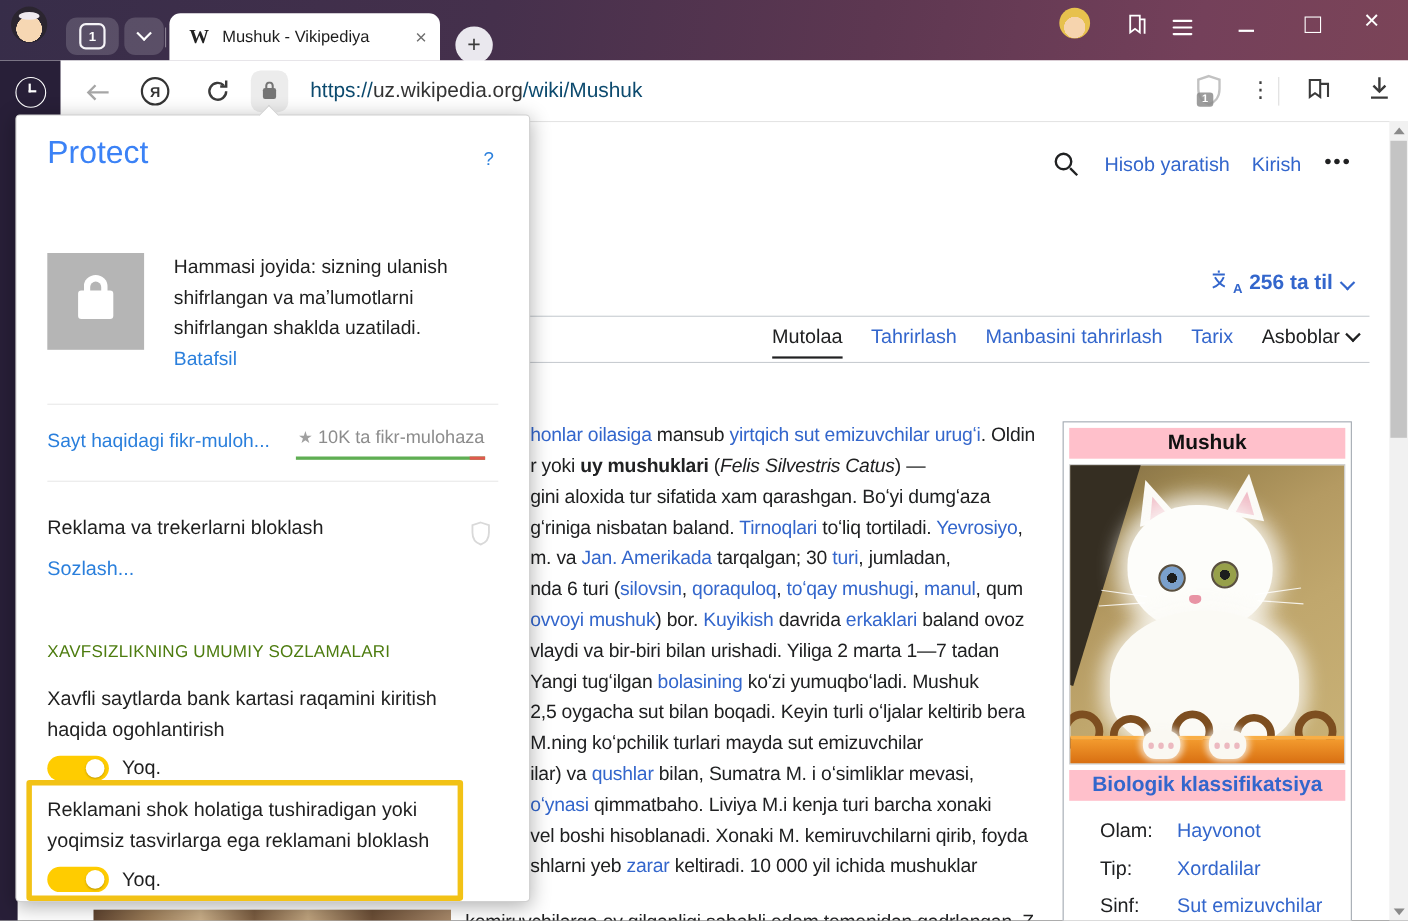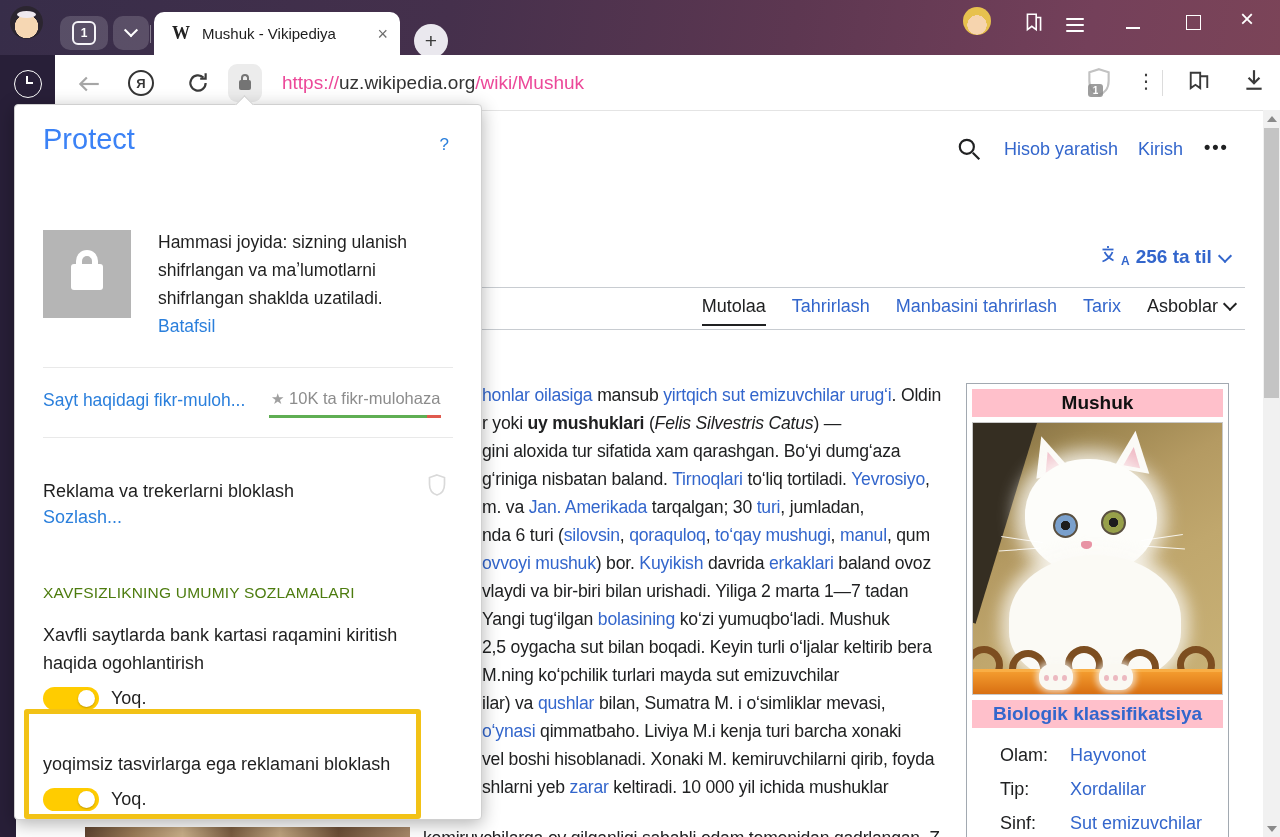--- a/index.html
+++ b/index.html
@@ -49,21 +49,21 @@
   .clock::after{content:"";position:absolute;left:11px;top:11px;width:7px;height:1.8px;background:#fff;}
   .ico-back{left:76px;top:71px;}
   .yandex-ico{left:128px;top:70px;width:22px;height:22px;border:2px solid #343434;border-radius:50%;
     display:flex;align-items:center;justify-content:center;font-size:13px;font-weight:bold;color:#343434;}
   .ico-refresh{left:186px;top:71px;}
   .lock-chip{left:228px;top:64px;width:34px;height:38px;border-radius:9px;background:#ececec;}
   .lock-sm{position:absolute;left:11px;top:16px;width:12px;height:10px;background:#747474;border-radius:2px;}
   .lock-sm::before{content:"";position:absolute;left:2px;top:-6px;width:8px;height:8px;
     border:2px solid #747474;border-bottom:none;border-radius:5px 5px 0 0;box-sizing:border-box;}
   .url{left:282px;top:72px;font-size:19px;white-space:nowrap;}
-  .url .dim{color:#ec4899;}
+  .url .dim{color:#0c4a6e;}
   .url .host{color:#343434;}
   .shield-tb{left:1086px;top:67px;width:26px;height:30px;}
   .shield-badge{position:absolute;left:2px;top:17px;min-width:15px;height:13px;border-radius:3px;
     background:rgba(140,140,140,.85);color:#fff;font-size:10px;font-weight:bold;text-align:center;line-height:13px;}
   .ico-kebab{left:1136px;top:69px;font-size:20px;color:#3f3f3f;}
   .tb-sep{left:1162px;top:70px;width:1px;height:26px;background:#dcdcdc;}
   .ico-coll{left:1186px;top:68px;}
   .ico-dl{left:1243px;top:68px;}
 
   
@@ -143,21 +143,21 @@
   .lock-big::before{content:"";position:absolute;left:5px;top:-14px;width:22px;height:18px;
     border:6px solid #fff;border-bottom:none;border-radius:12px 12px 0 0;box-sizing:border-box;}
   .p-status{position:absolute;left:143px;width:305px;font-size:17.5px;line-height:28px;color:#1f1f1f;white-space:nowrap;}
   .p-link{color:#2a7fdc;}
   .p-divider{position:absolute;left:28px;right:28px;height:1px;background:#e9e9e9;}
   .p-feedback{position:absolute;left:28px;top:285px;font-size:17.5px;}
   .p-rating{position:absolute;left:256px;top:284px;font-size:16.5px;color:#8c8c8c;white-space:nowrap;}
   .p-star{color:#a0a0a0;font-size:15px;}
   .p-ratebar{position:absolute;left:254px;top:310px;width:172px;height:3px;background:#5fae53;}
   .p-ratebar::after{content:"";position:absolute;right:0;top:0;width:14px;height:3px;background:#e05a4e;}
-  .p-adblock{position:absolute;left:28px;top:376px;font-size:18px;color:#1f1f1f;}
+  .p-adblock{position:absolute;left:28px;top:364px;font-size:18px;color:#1f1f1f;}
   .p-shield-sm{position:absolute;right:34px;top:368px;}
   .p-sozlash{position:absolute;left:28px;top:402px;font-size:18px;}
   .p-section{position:absolute;left:28px;top:479px;font-size:15.5px;font-weight:normal;color:#4d7c0f;letter-spacing:.2px;}
   .p-togline{position:absolute;left:28px;font-size:18px;color:#1f1f1f;white-space:nowrap;}
   .toggle{position:absolute;left:28px;width:56px;height:23px;border-radius:12px;background:#ffcc00;}
   .toggle .knob{position:absolute;left:35px;top:3px;width:17px;height:17px;border-radius:50%;background:#fff;box-shadow:0 1px 2px rgba(0,0,0,.25);}
   .tog-state{position:absolute;left:96px;font-size:18px;color:#1f1f1f;}
   .highlight-box{position:absolute;left:9px;top:604px;width:397px;height:110px;border:5px solid #f2c216;border-radius:3px;box-sizing:border-box;}
 </style>
 </head>
@@ -385,20 +385,21 @@
     <div class="p-section">XAVFSIZLIKNING UMUMIY SOZLAMALARI</div>
 
     <div class="p-togline" style="top:520px;">Xavfli saytlarda bank kartasi raqamini kiritish</div>
     <div class="p-togline" style="top:548px;">haqida ogohlantirish</div>
     <div class="toggle" style="top:582px;">
         <div class="knob"></div>
       </div>
     <div class="tog-state" style="top:583px;">Yoq.</div>
 
     <div class="highlight-box"></div>
+    <div class="p-togline" style="top:621px;">Reklamani shok holatiga tushiradigan yoki</div>
     <div class="p-togline" style="top:649px;">yoqimsiz tasvirlarga ega reklamani bloklash</div>
     <div class="toggle" style="top:683px;">
         <div class="knob"></div>
       </div>
     <div class="tog-state" style="top:684px;">Yoq.</div>
   </div>
 
 </div>
 
 </body></html>

